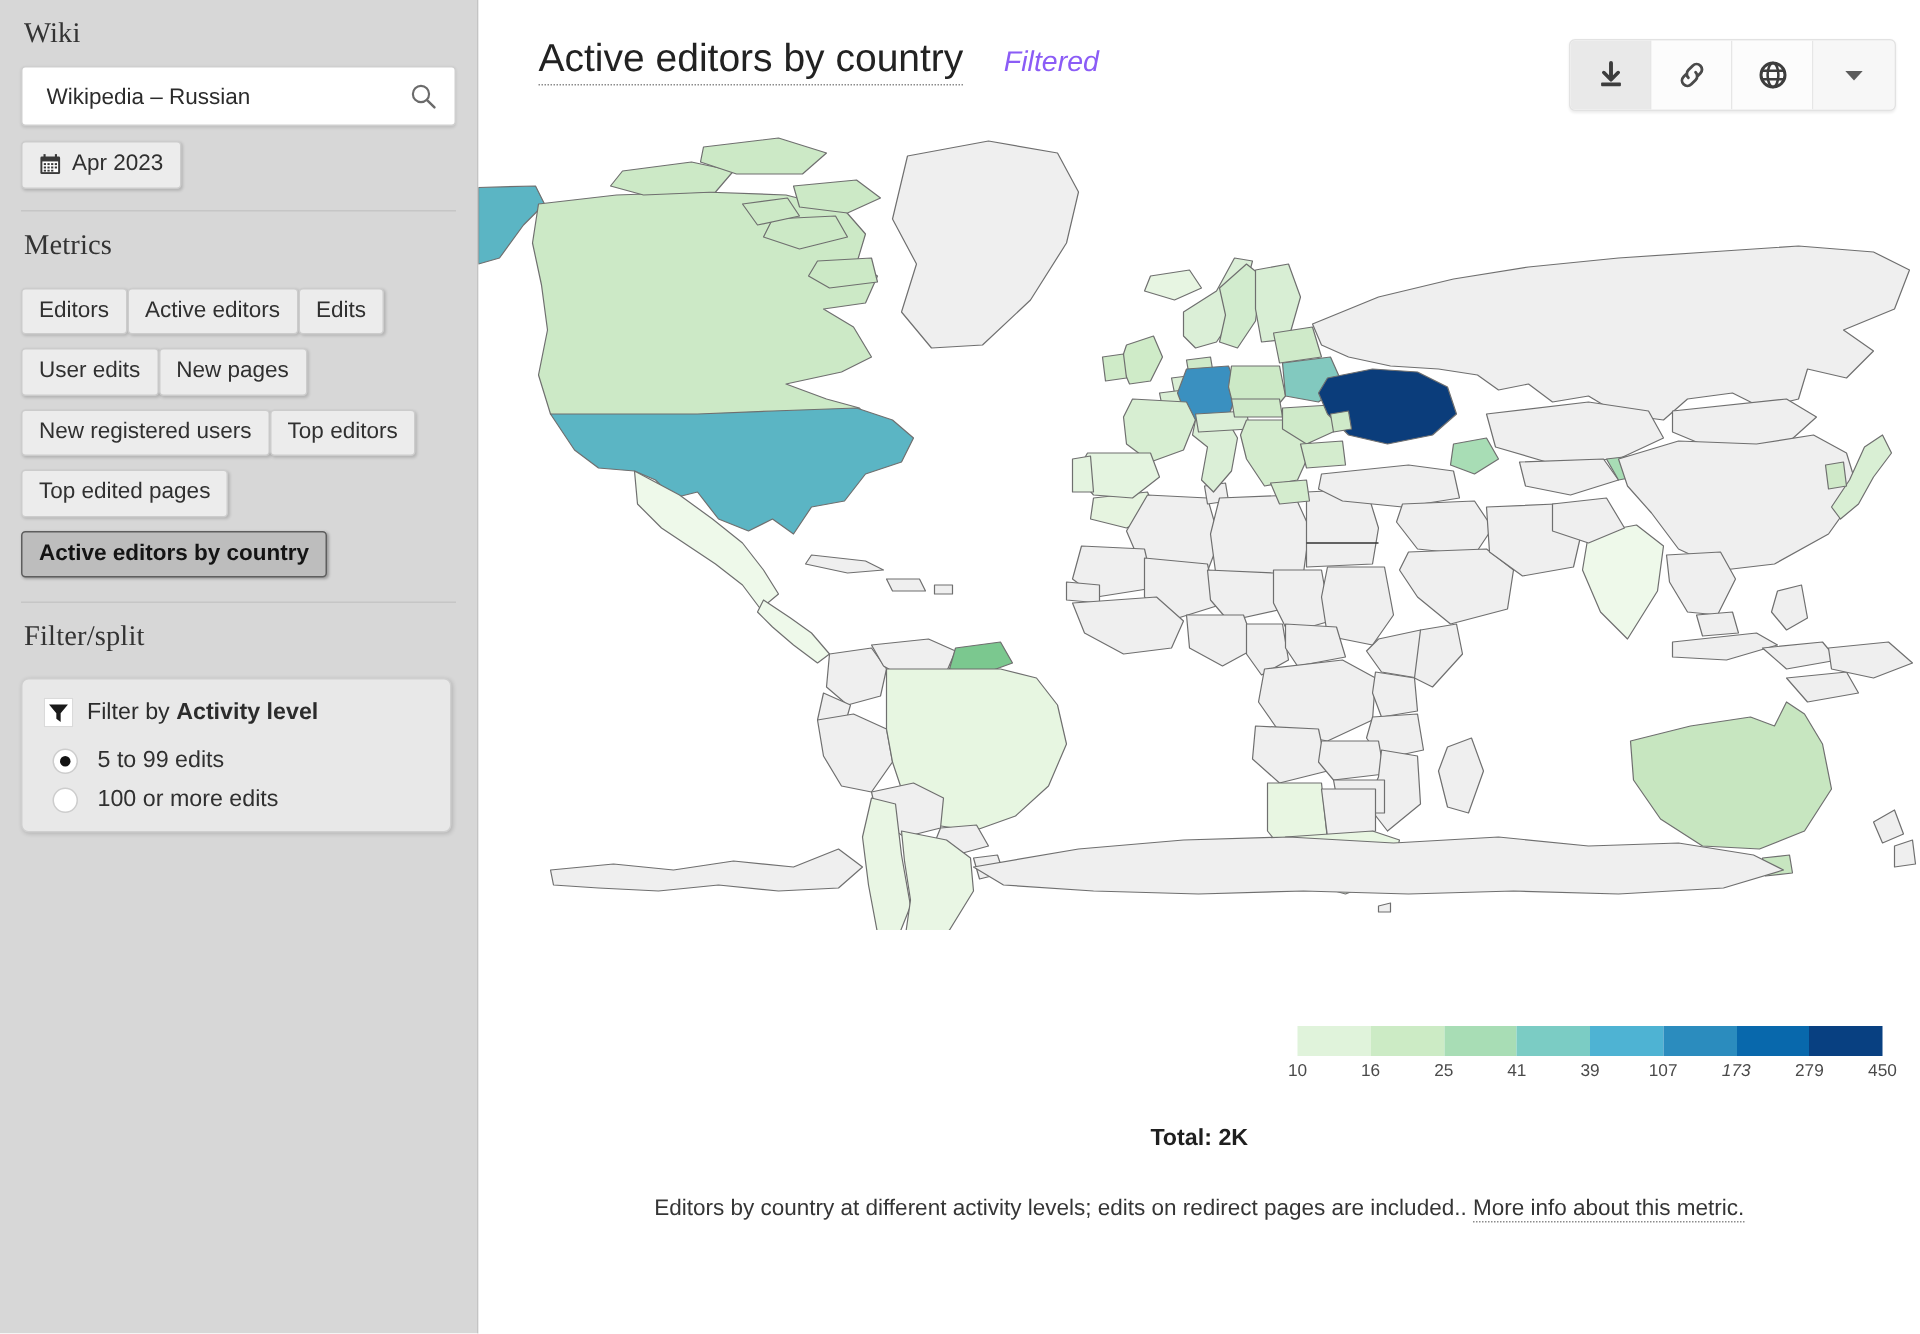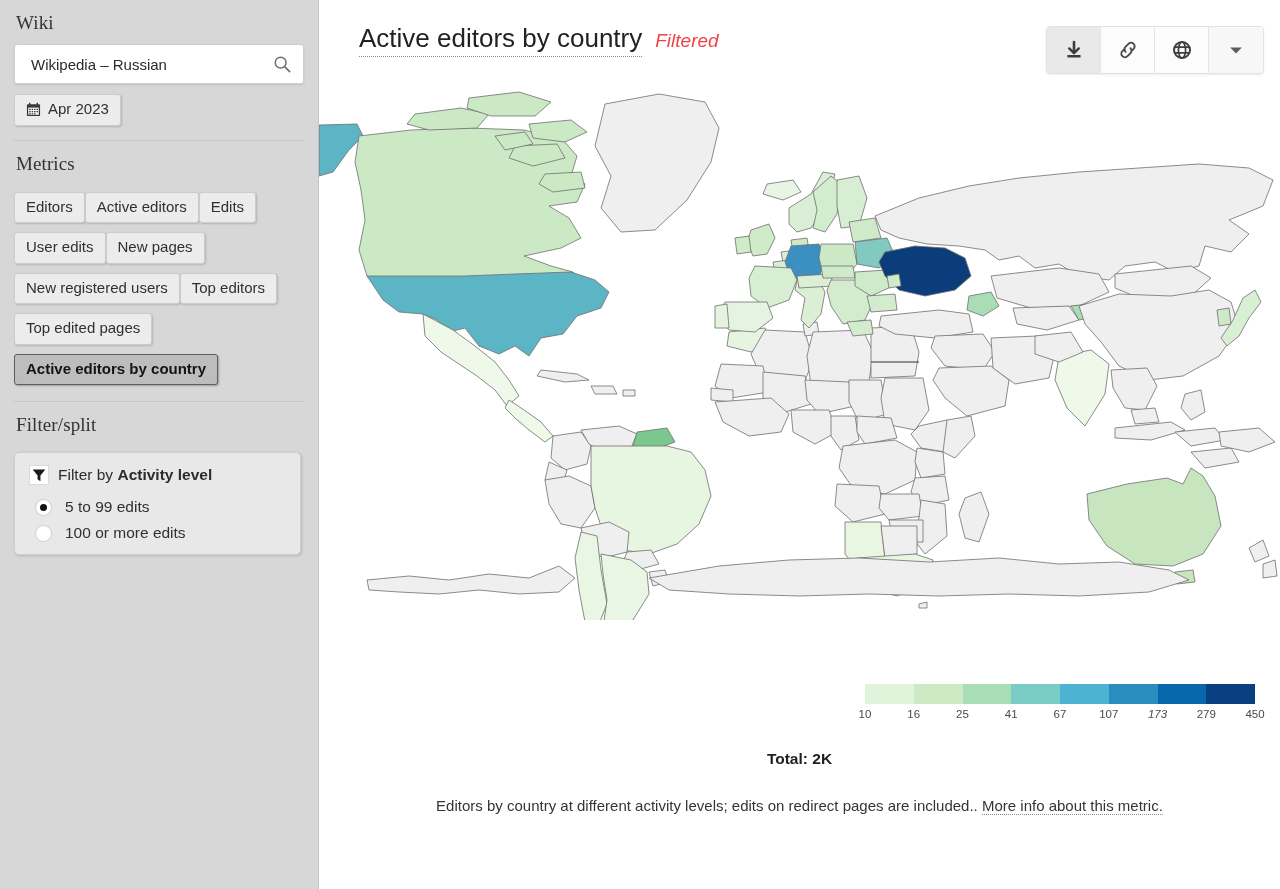--- a/index.html
+++ b/index.html
@@ -157,22 +157,23 @@
     font-size: 26px;
     color: #222222;
     font-weight: 400;
     border-bottom: 1px dotted #8c8c8c;
     padding-bottom: 2px;
     cursor: pointer;
     line-height: 1.15;
   }
   .chart-subtitle {
     font-size: 19px;
-    color: #ef4444;
+    color: #8b5cf6;
     font-style: italic;
+    margin-left: 14px;
   }
 
   .toolbar {
     display: flex;
     background: #fdfdfd;
     border: 1px solid #e2e2e2;
     border-radius: 4px;
     overflow: hidden;
     box-shadow: 0 1px 2px rgba(0,0,0,.08);
     margin-top: 2px;
@@ -530,21 +531,21 @@
           <span style="background: rgb(78, 179, 211);"></span>
           <span style="background: rgb(43, 140, 190);"></span>
           <span style="background: rgb(8, 104, 172);"></span>
           <span style="background: rgb(8, 64, 129);"></span>
         </div>
       <div class="legend-ticks" id="legend-ticks" style="height:16px">
           <span style="left: 0%;">10</span>
           <span style="left: 12.5%;">16</span>
           <span style="left: 25%;">25</span>
           <span style="left: 37.5%;">41</span>
-          <span style="left: 50%;">67</span>
+          <span style="left: 50%;">39</span>
           <span style="left: 62.5%;">107</span>
           <span style="left: 75%; font-style: italic;">173</span>
           <span style="left: 87.5%;">279</span>
           <span style="left: 100%;">450</span>
         </div>
     </div>
 
     <div class="total-line">Total: 2K</div>
 
     <div class="footnotes">

